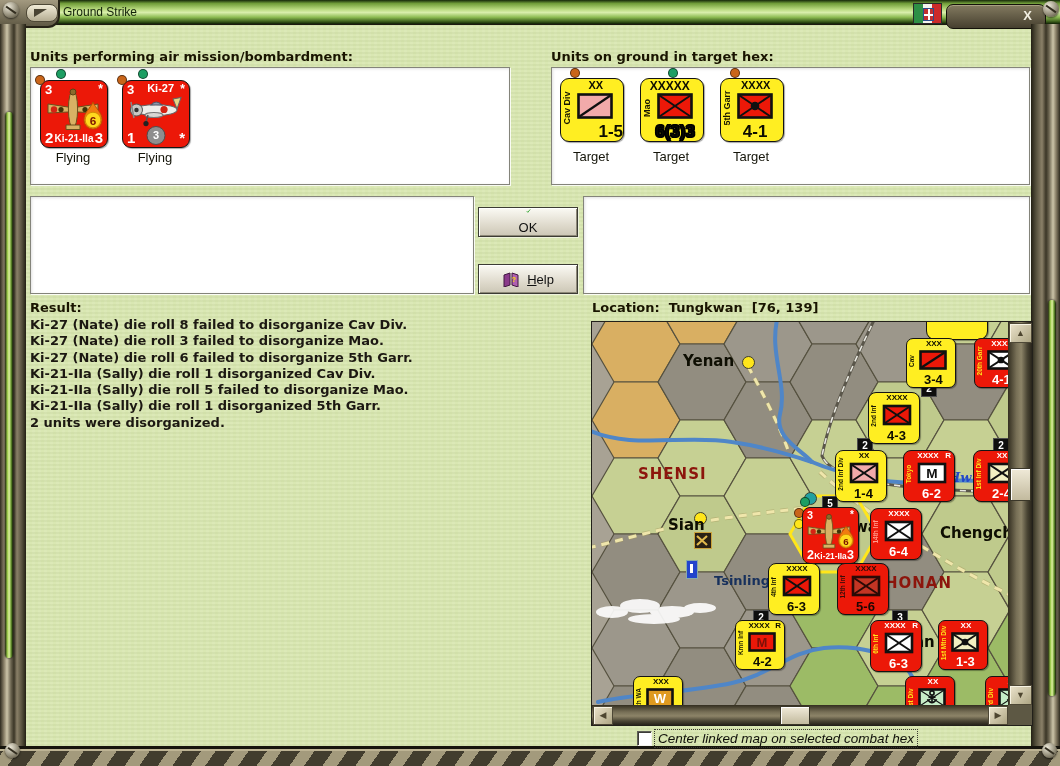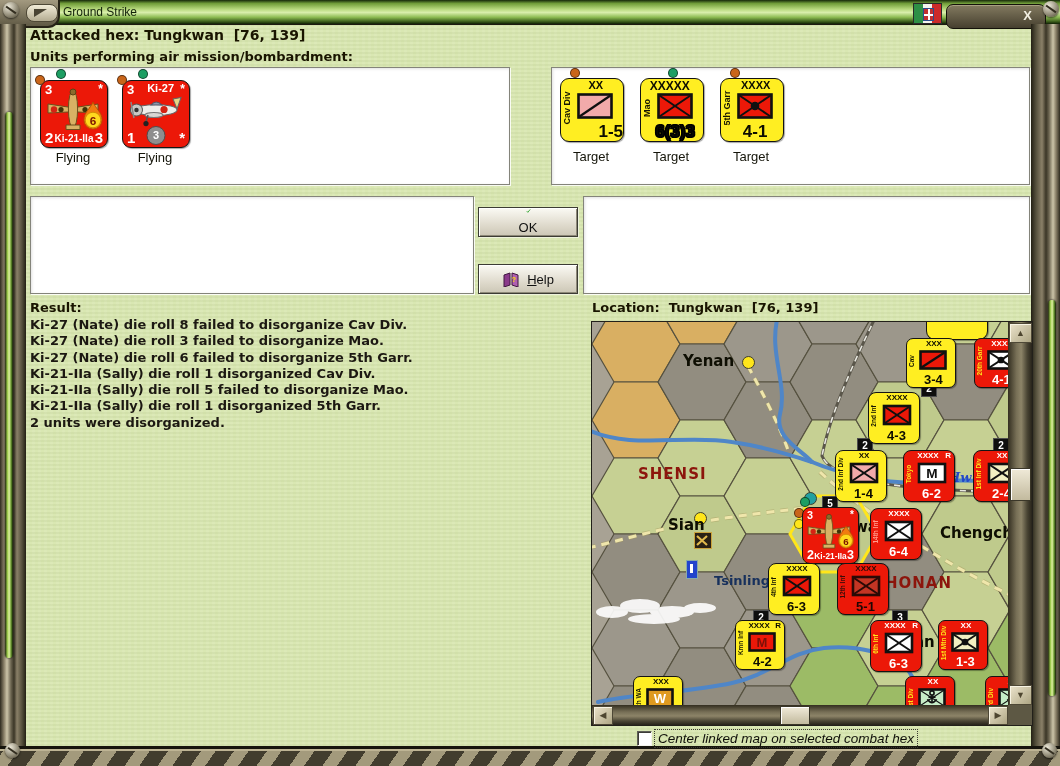--- a/index.html
+++ b/index.html
@@ -124,22 +124,22 @@
   <div class="tube" style="left:5px;top:112px;height:546px;"></div>
   <div class="tube" style="left:1048px;top:300px;height:396px;"></div>
   <div id="frame-bottom"></div>
   <div class="screw" style="left:5px;top:743px;width:15px;height:15px;">
       <i></i>
     </div>
   <div class="screw" style="left:1042px;top:743px;width:15px;height:15px;">
       <i></i>
     </div>
 
-  <div class="h" style="left:30px;top:27px;font-size:14px;">Attacked hex: Tungkwan  [76, 139]</div>
   <div class="h" style="left:30px;top:49px;">Units performing air mission/bombardment:</div>
+  <div class="h" style="left:551px;top:49px;">Units on ground in target hex:</div>
 
   <div class="panel" id="air-box" style="left:30px;top:67px;width:478px;height:116px;"></div>
   <div class="panel" id="ground-box" style="left:551px;top:67px;width:477px;height:116px;"></div>
   <div class="panel" style="left:30px;top:196px;width:442px;height:96px;"></div>
   <div class="panel" style="left:583px;top:196px;width:445px;height:96px;"></div>
 
   <button class="btn" style="left:478px;top:207px;flex-direction:column;">
     <svg width="17" height="15" viewBox="0 0 17 15">
         <path d="M2,8 L6,12.5 L15,1.5" fill="none" stroke="#1d9e1d" stroke-width="3"></path>
       </svg>
@@ -363,21 +363,21 @@
           <span style="left: 10%; right: 0px; bottom: 1px; text-align: center; font-size: 13px; color: inherit;">6-3</span>
         </div>
         <div class="ctr" style="left: 245px; top: 241px; width: 50px; height: 50px; background: rgb(236, 24, 8); color: rgb(255, 255, 255); border-radius: 8px;">
           <span class="c-side" style="width: 46px; font-size: 6.5px; color: rgb(58, 13, 8);">12th Inf</span>
           <span style="left: 14%; right: 2%; top: 1px; text-align: center; font-size: 8px; color: rgb(42, 10, 6);">XXXX</span>
           <svg width="30" height="22" style="position:absolute;left:55%;top:43%;transform:translate(-50%,-50%)">
             <rect x="2" y="2" width="26" height="18" fill="#c43524" stroke="#2a0a06" stroke-width="2.6"></rect>
             <line x1="3" y1="3" x2="27" y2="19" stroke="#2a0a06" stroke-width="2"></line>
             <line x1="3" y1="19" x2="27" y2="3" stroke="#2a0a06" stroke-width="2"></line>
           </svg>
-          <span style="left: 10%; right: 0px; bottom: 1px; text-align: center; font-size: 13px; color: rgb(29, 7, 4);">5-1</span>
+          <span style="left: 10%; right: 0px; bottom: 1px; text-align: center; font-size: 13px; color: rgb(29, 7, 4);">5-6</span>
         </div>
         <div class="ctr" style="left: 143px; top: 298px; width: 48px; height: 48px; background: rgb(255, 238, 34); color: rgb(13, 13, 0); border-radius: 7px;">
           <span class="c-side" style="width: 44px; font-size: 6.5px; color: rgb(21, 21, 0);">Kmn Inf</span>
           <span style="left: 14%; right: 18%; top: 1px; text-align: center; font-size: 8px; color: inherit;">XXXX</span>
           <span style="right: 3px; top: 1px; font-size: 8px;">R</span>
           <svg width="29" height="21" style="position:absolute;left:55%;top:43%;transform:translate(-50%,-50%)">
             <rect x="2" y="2" width="25" height="17" fill="#ec1808" stroke="#101010" stroke-width="2.6"></rect>
             <text x="14.5" y="15.54" text-anchor="middle" font-weight="bold" font-size="13.02" fill="#7c1008" font-family="Liberation Sans,sans-serif">M</text>
           </svg>
           <span style="left: 10%; right: 0px; bottom: 1px; text-align: center; font-size: 13px; color: inherit;">4-2</span>

